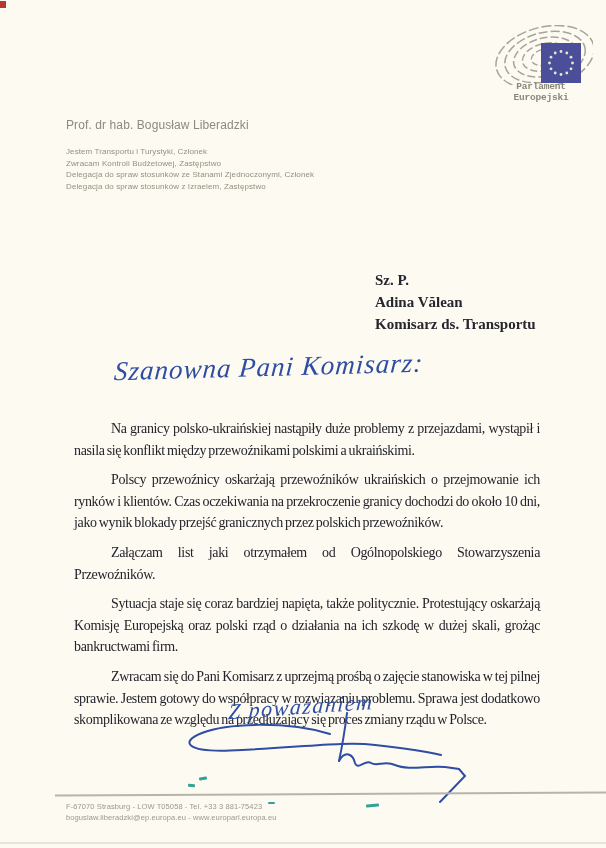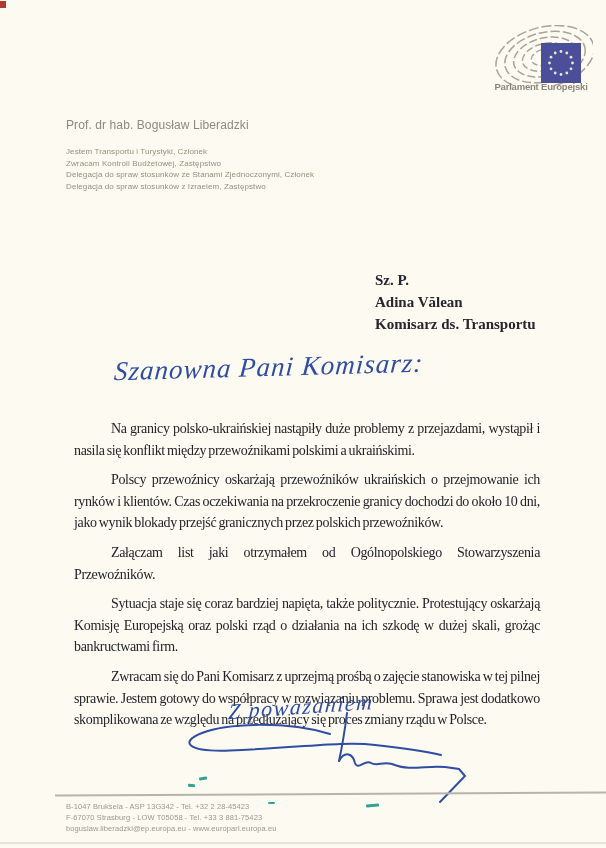--- a/index.html
+++ b/index.html
@@ -10,21 +10,21 @@
   }
   
   .red-mark{position:absolute;left:0;top:1px;width:6px;height:7px;background:#b23a31;}
   .bottom-edge{position:absolute;left:0;top:842px;width:606px;height:2px;background:#e6e4d9;}
   .teal{position:absolute;background:#33a296;border-radius:1px;}
 
   
   .logo-svg{position:absolute;left:488px;top:25px;}
   .logo-caption{
     position:absolute;left:486px;top:81px;width:110px;text-align:center;
-    font-family:Liberation Sans, sans-serif;font-size:9.5px;letter-spacing:-0.2px;
+    font-family:Liberation Mono, monospace;font-size:9.5px;letter-spacing:-0.2px;
     color:#8a877b;font-weight:600;
   }
 
   
   .sender{position:absolute;left:66px;top:118px;font-family:"Liberation Sans", sans-serif;}
   .sender-name{font-size:12px;font-weight:normal;color:#8d8a7e;letter-spacing:0.1px;margin-bottom:14px;}
   .sender-role{font-size:8px;line-height:11.5px;color:#94917f;letter-spacing:0.1px;}
 
   
   .date-line{position:absolute;left:408px;top:200px;font-size:15px;color:#26262e;}
@@ -131,19 +131,18 @@
     </g>
   </svg>
 
   <div class="teal" style="left:199px;top:777px;width:8px;height:3px;transform:rotate(-8deg);"></div>
   <div class="teal" style="left:188px;top:784px;width:7px;height:3px;transform:rotate(6deg);"></div>
   <div class="teal" style="left:268px;top:802px;width:7px;height:2px;"></div>
   <div class="teal" style="left:366px;top:804px;width:13px;height:3px;transform:rotate(-4deg);"></div>
 
   <div class="footer-rule"></div>
   <div class="footer">
-    <div>B-1047 Bruksela - ASP 13G342 - Tel. +32 2 28-45423</div>
     <div>F-67070 Strasburg - LOW T05058 - Tel. +33 3 881-75423</div>
     <div>boguslaw.liberadzki@ep.europa.eu - www.europarl.europa.eu</div>
   </div>
 
   <div class="bottom-edge"></div>
 </div>
 
 </body></html>

